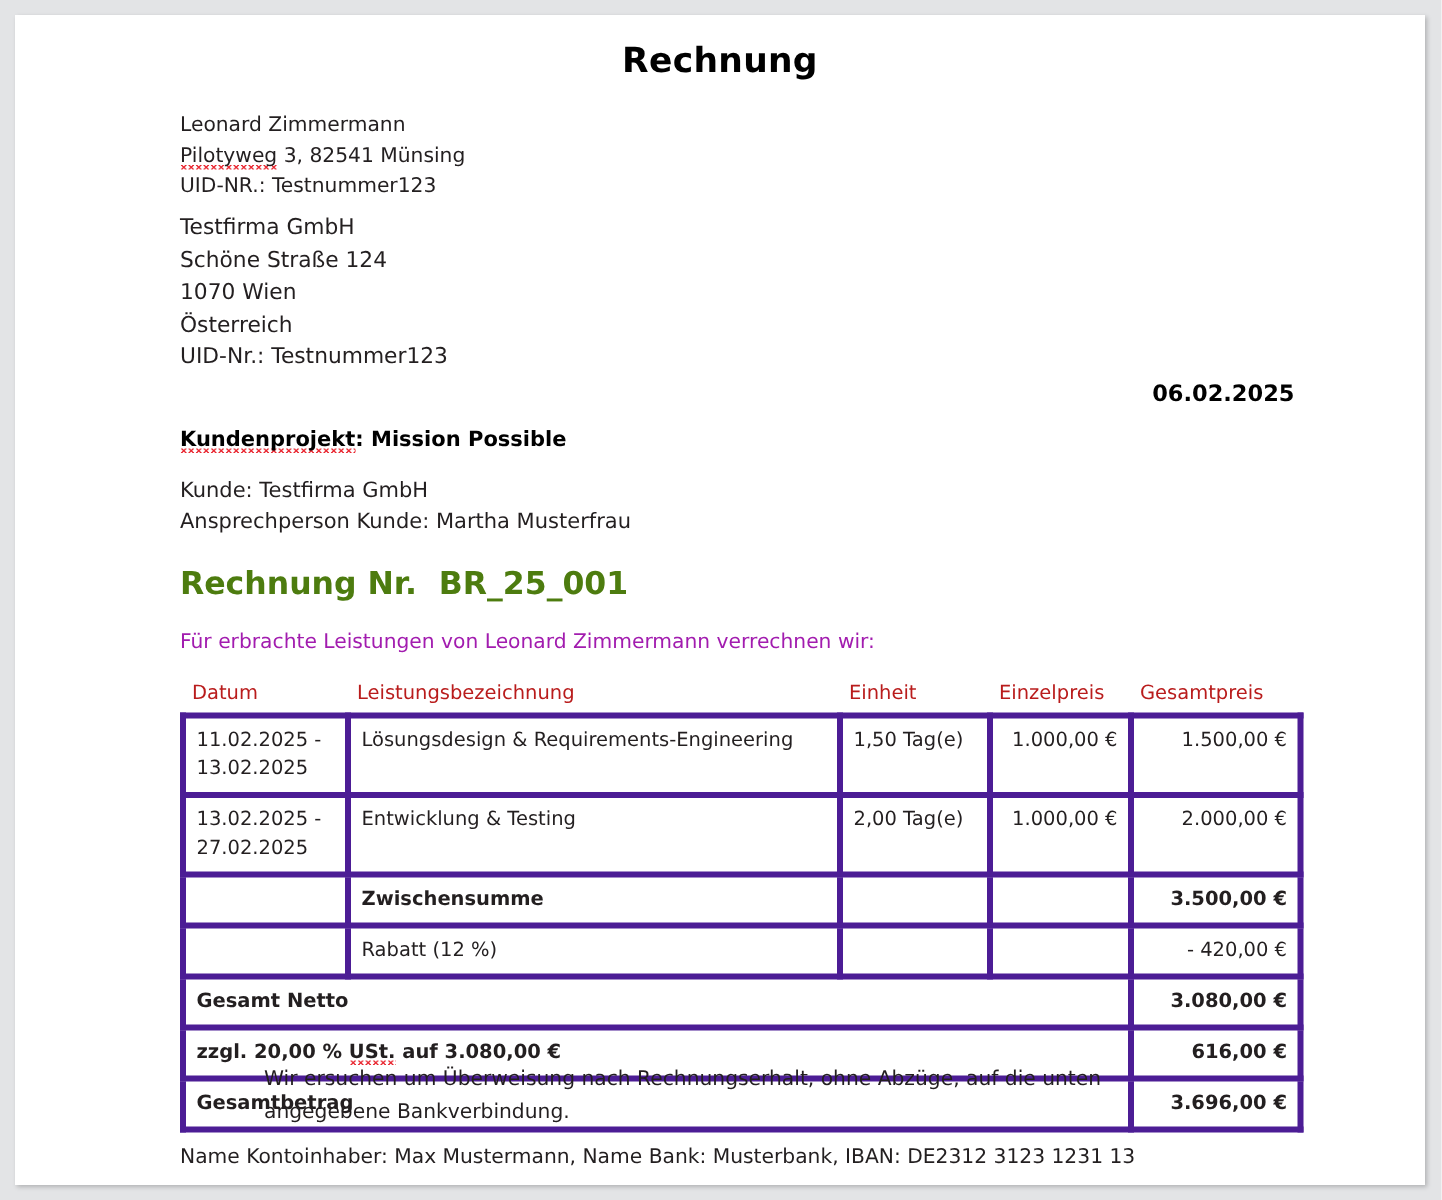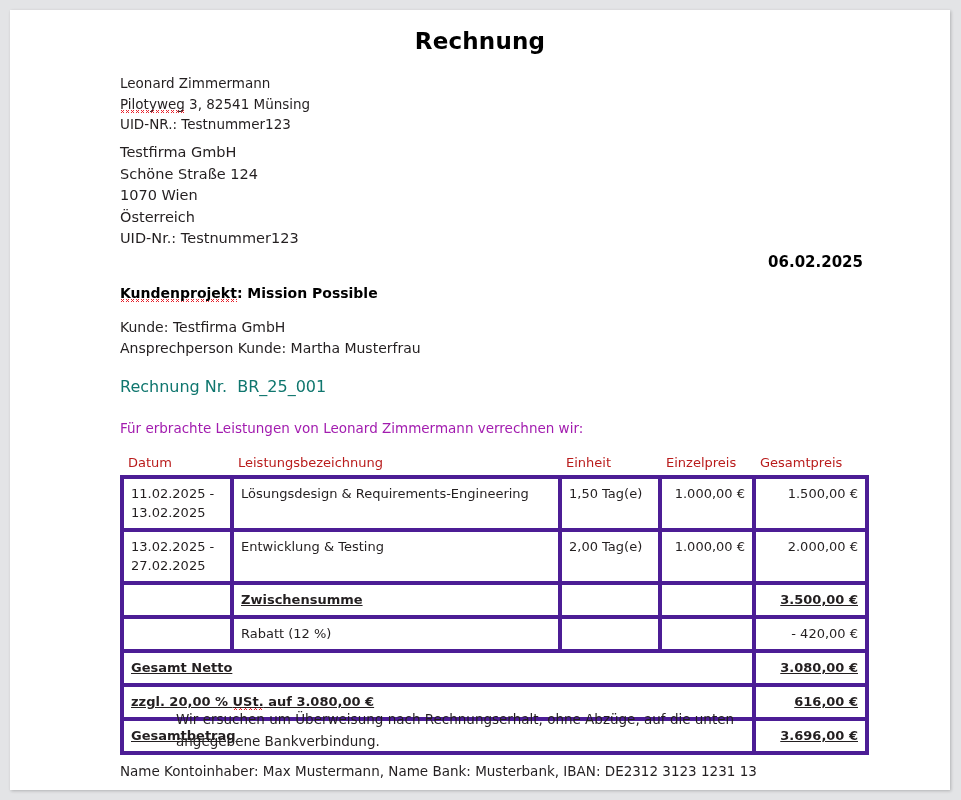--- a/index.html
+++ b/index.html
@@ -101,23 +101,23 @@
     top: 330px;
     font-size: 14px;
     color: #231f20;
     white-space: nowrap;
   }
 
   #invoice-no {
     position: absolute;
     left: 110px;
     top: 367px;
-    font-size: 16px;
-    font-weight: normal;
-    color: #0f766e;
+    font-size: 21px;
+    font-weight: bold;
+    color: #4d7c0f;
     white-space: nowrap;
   }
   #intro-line {
     position: absolute;
     left: 110px;
     top: 410px;
     font-size: 13.5px;
     color: #a21caf;
     white-space: nowrap;
   }
@@ -155,21 +155,21 @@
 
   table.inv tbody td {
     border: 4px solid #4c1d95;
     padding: 5px 7px 6px 7px;
     vertical-align: top;
     line-height: 19px;
   }
   td.date-cell { white-space: normal; }
   td.num { text-align: right; white-space: nowrap; }
   td.unit { text-align: left; white-space: nowrap; }
-  td.bold, .bold { font-weight: bold; text-decoration: underline; }
+  td.bold, .bold { font-weight: bold; }
 
   tr.sum-row td { padding-top: 4px; padding-bottom: 5px; }
   tr.thick-top td { border-top: 2px solid #3a3a3a; }
   tr.grand td { border-top: 2px solid #3a3a3a; border-bottom: 2px solid #3a3a3a; }
 
   td.total-amount { text-align: right; white-space: nowrap; }
   td.empty-cell { }
 
   
   #footer-para {

